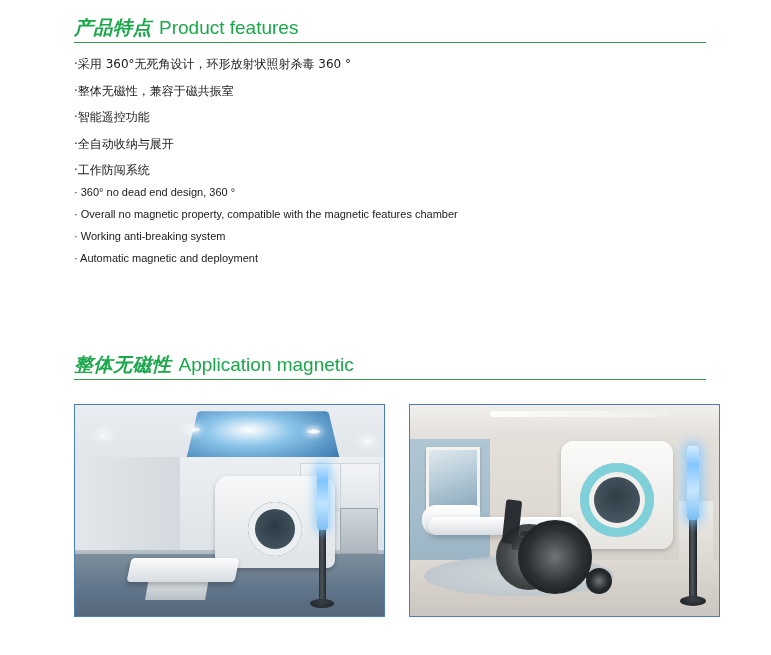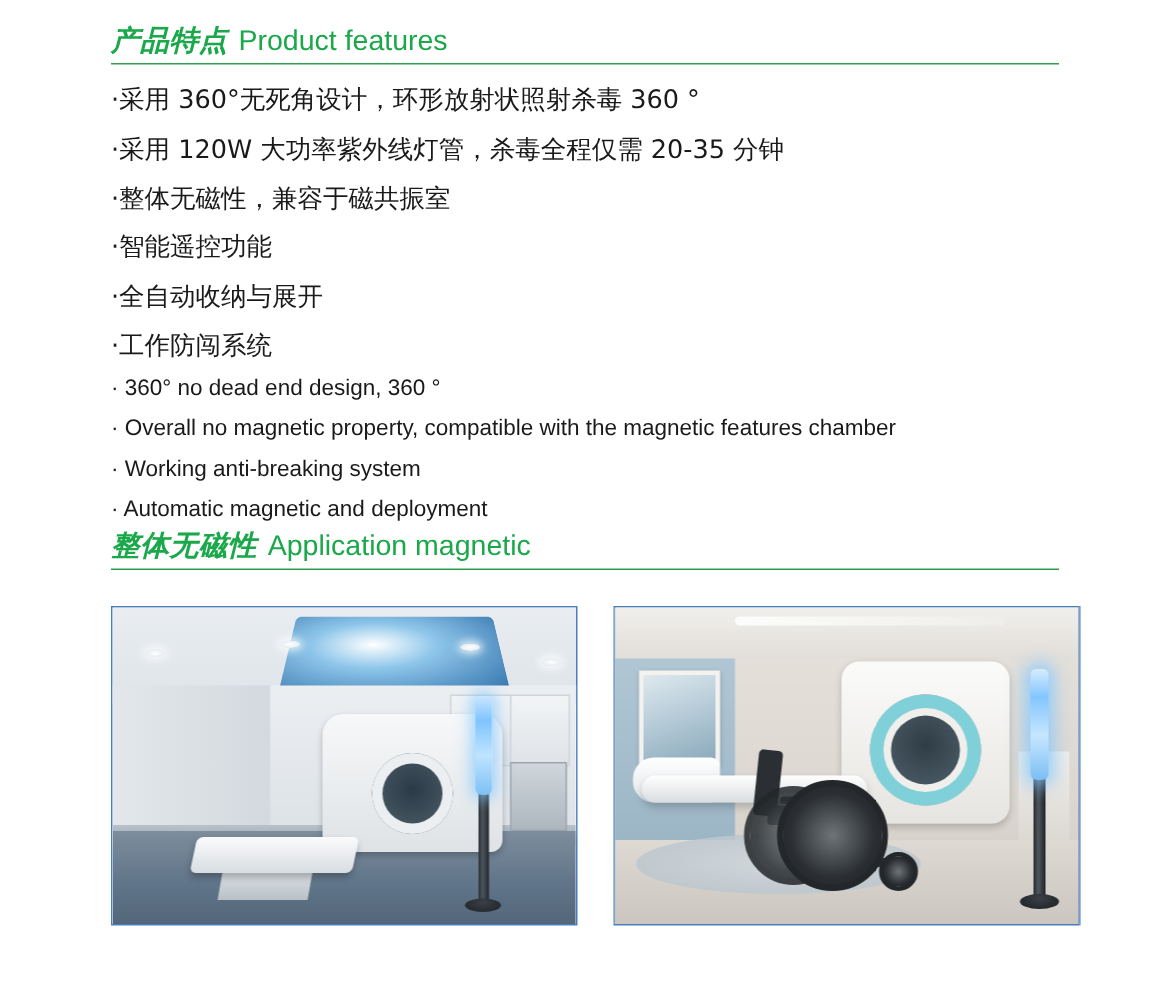--- a/index.html
+++ b/index.html
@@ -58,26 +58,26 @@
     list-style: none;
   }
   .bullets li {
     font-size: 12.5px;
     line-height: 1.25;
     color: #1a1a1a;
     white-space: nowrap;
   }
   .bullets li.cn {
     font-family: "DejaVu Sans", sans-serif;
-    font-size: 17px;
+    font-size: 12px;
     margin-bottom: 11.5px;
   }
   .bullets li.en {
     font-family: "Liberation Sans", sans-serif;
-    font-size: 15px;
+    font-size: 11px;
     margin-bottom: 8.5px;
   }
 
   
   .img-row {
     position: absolute;
     left: 74px;
     top: 404px;
     display: flex;
     gap: 24px;
@@ -296,21 +296,20 @@
 <div class="page">
 
   <div class="section" style="top:18px;">
     <div class="section-head">
       <span class="head-cn">产品特点</span>
       <span class="head-en">Product features</span>
     </div>
 
     <ul class="bullets" style="margin-top:14px;">
       <li class="cn">·采用 360°无死角设计，环形放射状照射杀毒  360 °</li>
-      <li class="cn">·采用 120W 大功率紫外线灯管，杀毒全程仅需 20-35 分钟</li>
       <li class="cn">·整体无磁性，兼容于磁共振室</li>
       <li class="cn">·智能遥控功能</li>
       <li class="cn">·全自动收纳与展开</li>
       <li class="cn">·工作防闯系统</li>
     </ul>
 
     <ul class="bullets" style="margin-top:-4px;">
       <li class="en">· 360° no dead end design, 360 °</li>
       <li class="en">· Overall no magnetic property, compatible with the magnetic features chamber</li>
       <li class="en">· Working anti-breaking system</li>

